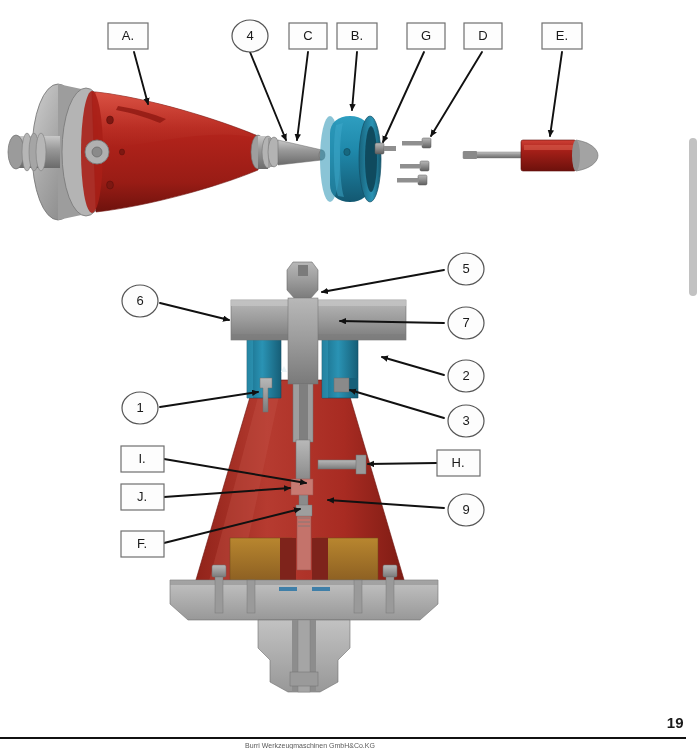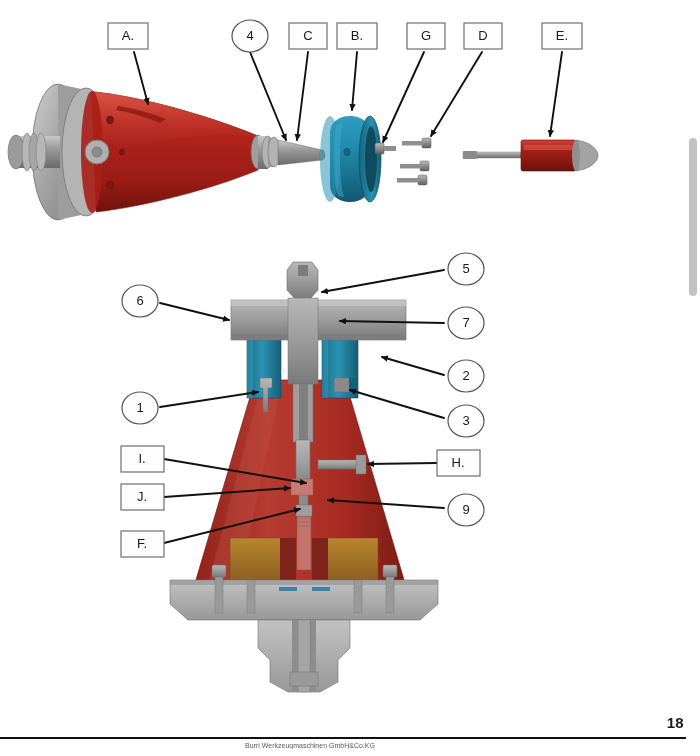--- a/index.html
+++ b/index.html
@@ -465,21 +465,21 @@
       </g>
 
       <g>
         <line class="leader" x1="437" y1="463" x2="368" y2="464" marker-end="url(#arrowHead)"></line>
         <rect class="callout-box" x="437" y="450" width="43" height="26"></rect>
         <text class="callout-text" x="458" y="464">H.</text>
       </g>
     </g>
   </svg>
 
-  <div id="page-number">18</div>
+  <div id="page-number">19</div>
 
   <div id="footer-rule"></div>
 
   <div id="footer-company">Burri Werkzeugmaschinen GmbH&amp;Co.KG</div>
 
   <div id="scrollbar-track">
     <div id="scrollbar-thumb"></div>
   </div>
 
 </div>

